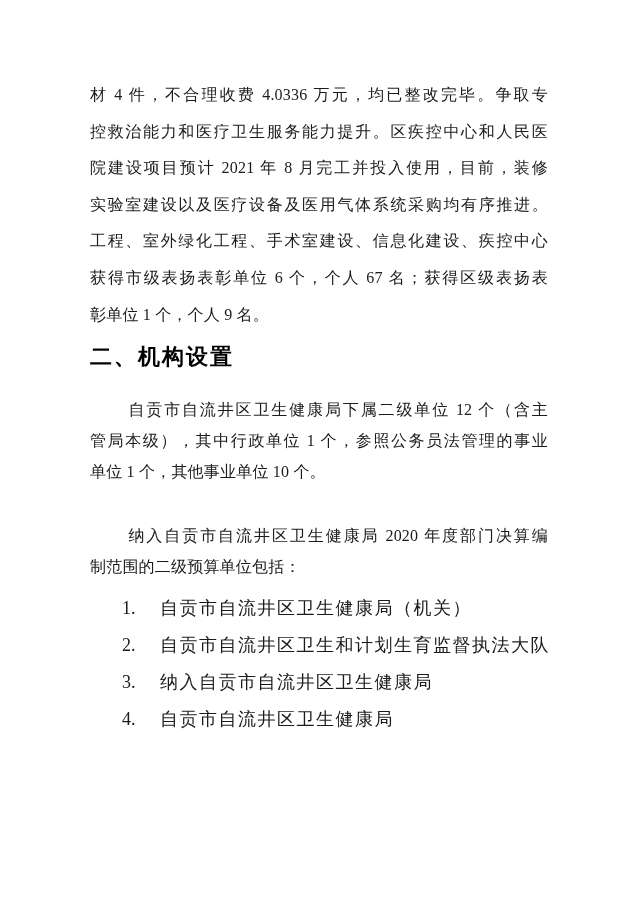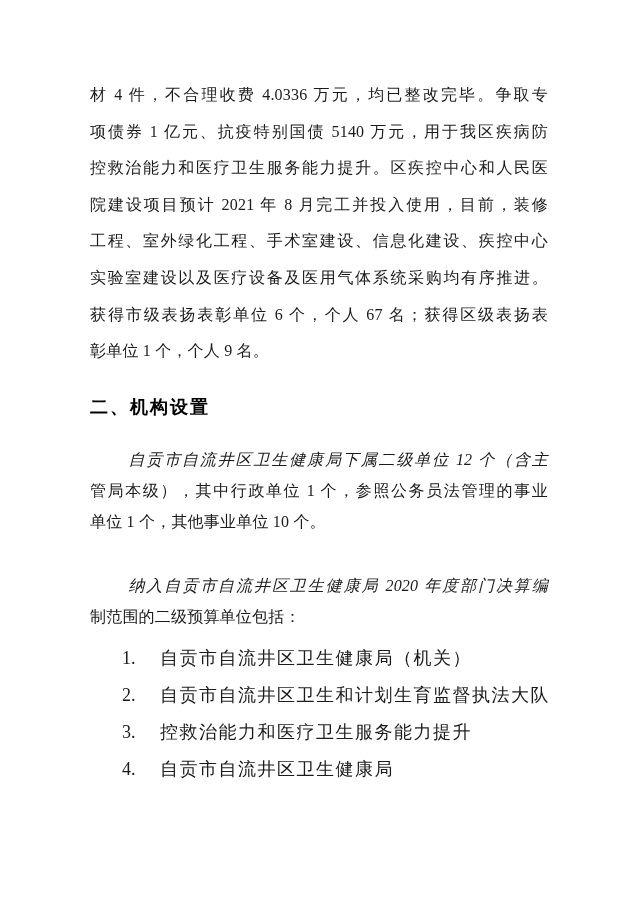--- a/index.html
+++ b/index.html
@@ -28,31 +28,30 @@
   .j {
     text-align: justify;
     text-align-last: justify;
     text-justify: inter-character;
   }
   .last {
     text-align-last: left;
   }
   .indent {
     text-indent: 2.4em;
-    font-style: italic;
   }
   .para { margin: 0; }
   .para-org .line,
   .para-scope .line {
     line-height: 31px;
   }
   .heading {
-    margin: 24px 0 0 0;
+    margin: 11px 0 0 0;
     font-family: Liberation Sans, sans-serif;
-    font-size: 18px;
+    font-size: 22px;
     font-weight: bold;
     color: #000000;
     letter-spacing: 2px;
     line-height: 26px;
   }
   .para-org { margin-top: 24px; }
   .para-scope { margin-top: 33px; }
   .unit-list {
     list-style: none;
     margin: 15px 0 0 0;
@@ -75,25 +74,24 @@
     letter-spacing: 1.5px;
   }
 </style>
 </head>
 <body>
 
 <div class="page">
 
   <div class="para para-audit">
     <div class="line j">材 4 件，不合理收费 4.0336 万元，均已整改完毕。争取专</div>
-    <div class="line j">项债券 1 亿元、抗疫特别国债 5140 万元，用于我区疾病防</div>
     <div class="line j">控救治能力和医疗卫生服务能力提升。区疾控中心和人民医</div>
     <div class="line j">院建设项目预计 2021 年 8 月完工并投入使用，目前，装修</div>
+    <div class="line j">实验室建设以及医疗设备及医用气体系统采购均有序推进。</div>
     <div class="line j">工程、室外绿化工程、手术室建设、信息化建设、疾控中心</div>
-    <div class="line j">实验室建设以及医疗设备及医用气体系统采购均有序推进。</div>
     <div class="line j">获得市级表扬表彰单位 6 个，个人 67 名；获得区级表扬表</div>
     <div class="line j last">彰单位 1 个，个人 9 名。</div>
   </div>
 
   <h2 class="heading">二、机构设置</h2>
 
   <div class="para para-org">
     <div class="line j indent">自贡市自流井区卫生健康局下属二级单位 12 个（含主</div>
     <div class="line j">管局本级），其中行政单位 1 个，参照公务员法管理的事业</div>
     <div class="line j last">单位 1 个，其他事业单位 10 个。</div>
@@ -108,21 +106,21 @@
     <li>
       <span class="num">1.</span>
       <span class="txt">自贡市自流井区卫生健康局（机关）</span>
     </li>
     <li>
       <span class="num">2.</span>
       <span class="txt">自贡市自流井区卫生和计划生育监督执法大队</span>
     </li>
     <li>
       <span class="num">3.</span>
-      <span class="txt">控救治能力和医疗卫生服务能力提升</span>
+      <span class="txt">纳入自贡市自流井区卫生健康局</span>
     </li>
     <li>
       <span class="num">4.</span>
       <span class="txt">自贡市自流井区卫生健康局</span>
     </li>
   </ol>
 
 </div>
 
 </body></html>

